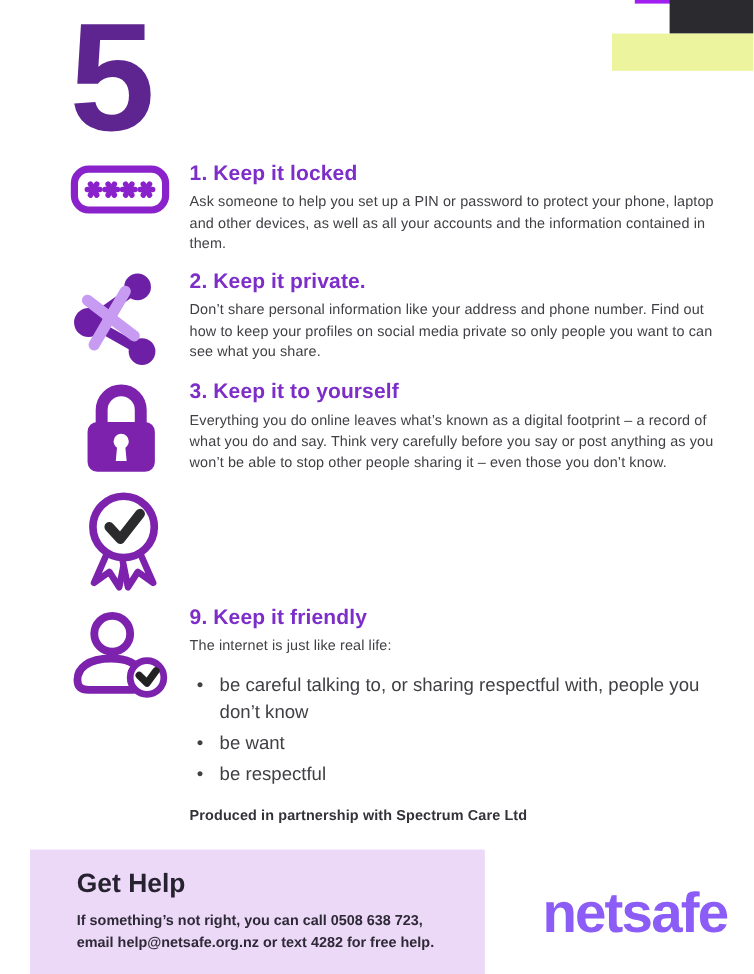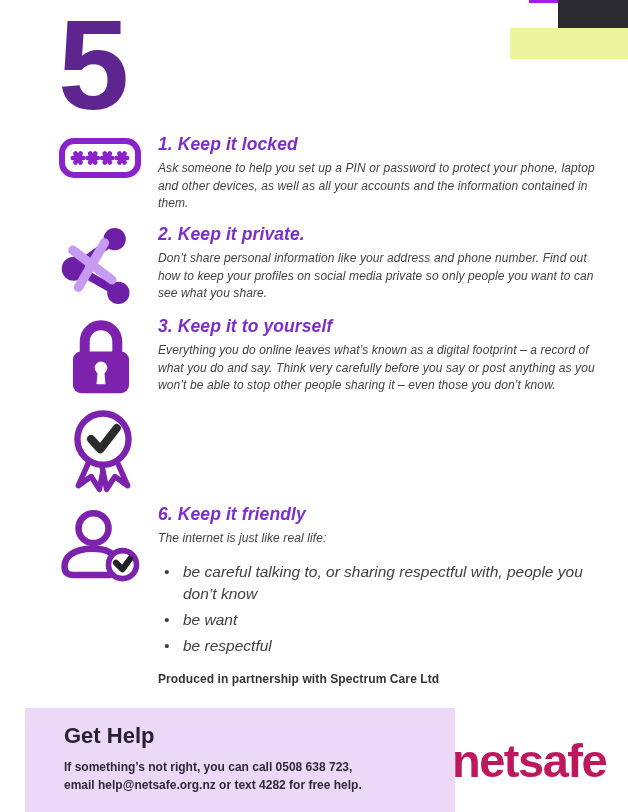--- a/index.html
+++ b/index.html
@@ -31,21 +31,21 @@
     line-height: 1.18;
     color: #7429bb;
     letter-spacing: -0.5px;
   }
   
   .decor-sliver { position: absolute; left: 529px; top: 0; width: 30px; height: 3px; background: #a01ef0; }
   .decor-black  { position: absolute; left: 558px; top: 0; width: 70px; height: 28px; background: #2b2a2e; }
   .decor-yellow { position: absolute; left: 510px; top: 28px; width: 118px; height: 31px; background: #edf49e; }
   
   .tips { position: absolute; left: 58px; top: 134px; width: 545px; }
-  .tip-row { display: flex; margin-bottom: 11px; font-style: italic; }
+  .tip-row { display: flex; margin-bottom: 11px; }
   .icon-cell { width: 100px; flex: none; padding-top: 3px; }
   .text-cell { width: 443px; flex: none; }
   .tip-heading {
     font-size: 17.5px;
     font-weight: bold;
     color: #7d2ec9;
     margin-bottom: 5px;
     letter-spacing: 0.1px;
   }
   .tip-body {
@@ -73,42 +73,42 @@
     margin-top: 2px;
     font-size: 12px;
     font-weight: bold;
     color: #333238;
     letter-spacing: 0.1px;
   }
   
   .get-help-box {
     position: absolute;
     left: 25px; top: 708px;
-    width: 430px; height: 104px;
+    width: 379px; height: 104px;
     background: #ecd9f8;
     padding: 15px 20px 0 39px;
   }
   .get-help-title {
     font-size: 22px;
     font-weight: bold;
     color: #272230;
     margin-bottom: 9px;
   }
   .get-help-line {
     font-size: 12px;
     font-weight: bold;
     line-height: 1.5;
     color: #2e2936;
   }
   .logo {
     position: absolute;
     left: 452px; top: 733px;
     font-size: 47px;
     font-weight: bold;
-    color: #be185d;
+    color: #8b5cf6;
     letter-spacing: -1.5px;
   }
   .icon-svg { display: block; }
 </style>
 </head>
 <body>
 
 <div class="page">
 
   <div class="big-number">5</div>
@@ -207,21 +207,21 @@
     <div class="tip-row">
       <div class="icon-cell">
         <svg class="icon-svg" width="86" height="76" viewBox="0 0 92 80">
           <circle cx="38" cy="22" r="16" fill="none" stroke="#7d22ad" stroke-width="7"></circle>
           <path d="M63 56 C59 47 50 44 37 44 C16 44 7 53 7 63 C7 69 10 72 17 72 L56 72" fill="none" stroke="#7d22ad" stroke-width="7" stroke-linecap="round"></path>
           <circle cx="69" cy="61" r="15" fill="#ffffff" stroke="#7d22ad" stroke-width="6"></circle>
           <path d="M62 59 L69 66 L77 55" fill="none" stroke="#222222" stroke-width="6.5" stroke-linecap="round" stroke-linejoin="round"></path>
         </svg>
       </div>
       <div class="text-cell">
-        <div class="tip-heading">6. Keep it friendly</div>
+        <div class="tip-heading">9. Keep it friendly</div>
         <div class="tip-body">The internet is just like real life:</div>
         <ul class="tip-bullets">
           <li>be careful talking to, or sharing respectful with, people you don’t know</li>
           <li>be want</li>
           <li>be respectful</li>
         </ul>
       </div>
     </div>
 
     <div class="partnership-note">Produced in partnership with Spectrum Care Ltd</div>

